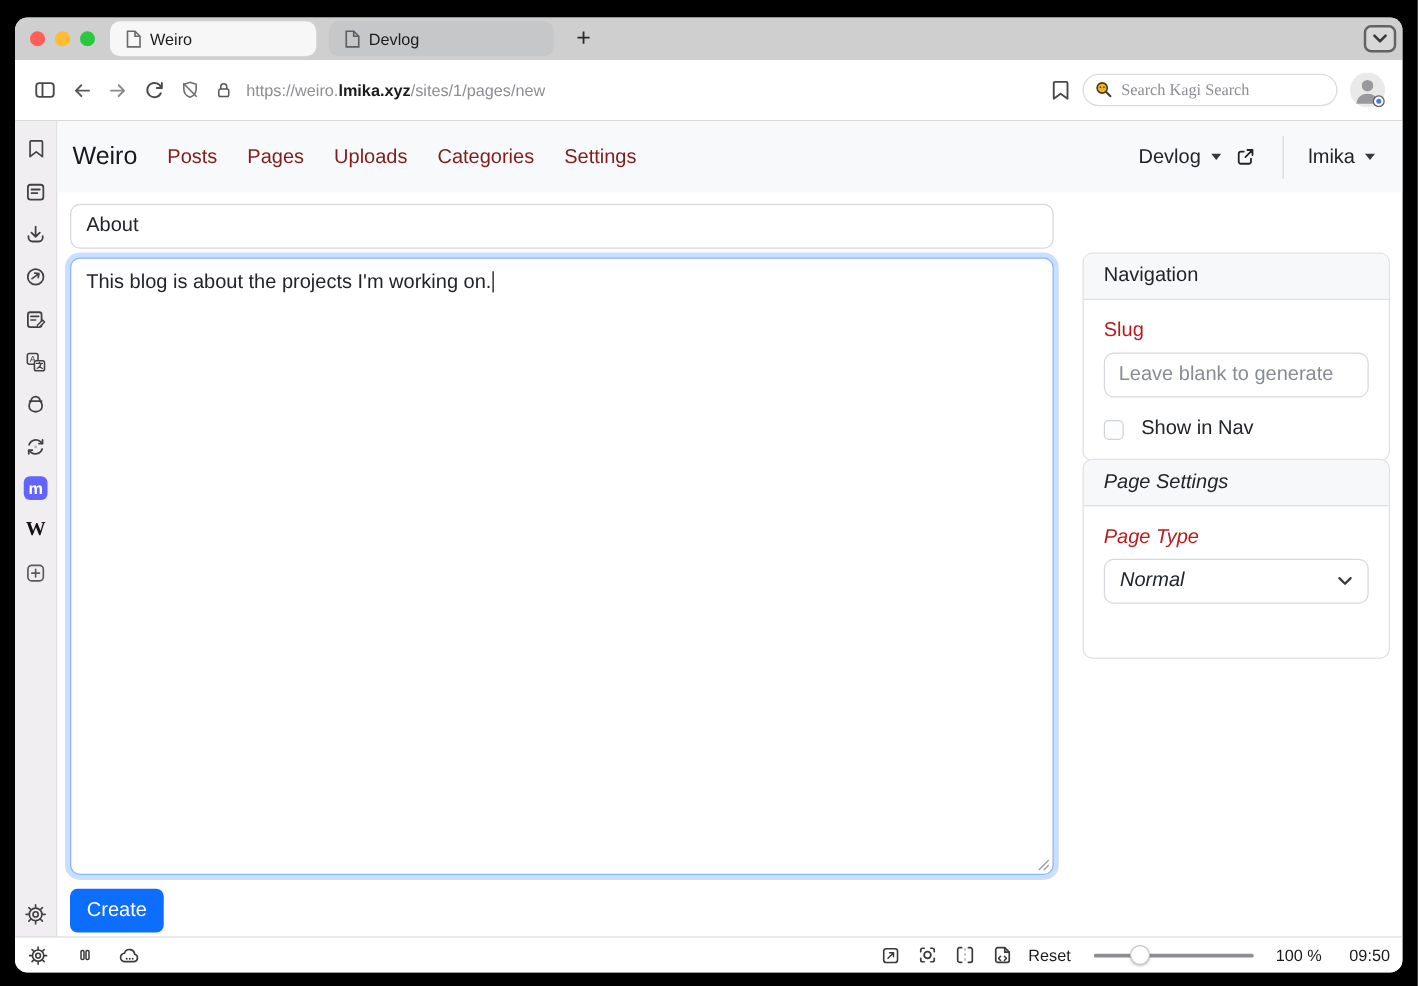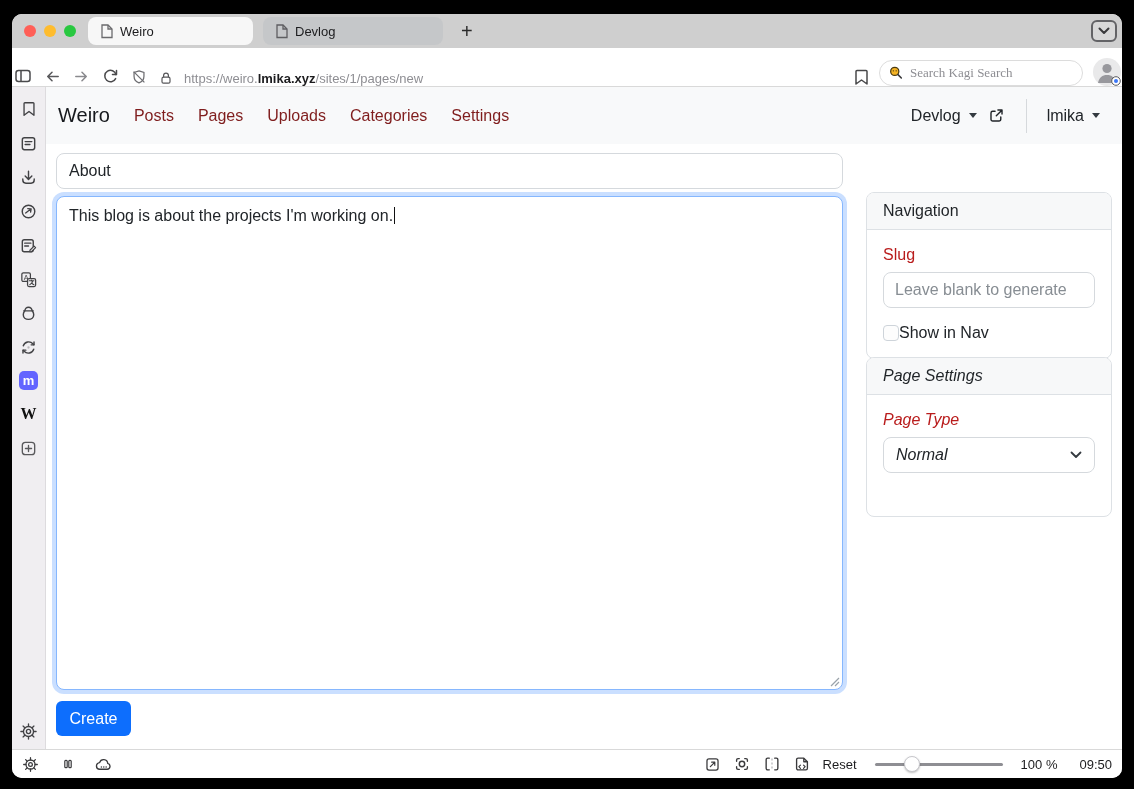--- a/index.html
+++ b/index.html
@@ -26,22 +26,22 @@
   .tab.inactive { background:#c5c7c9; width:180px; margin-left:10px; }
   .newtab { margin-left:14px; font-size:20px; color:#2a2a2a; line-height:1; padding:0 4px; }
   .tab-overview-btn {
     position:absolute; right:5px; top:6px; width:26px; height:22px;
     border:2px solid #636366; border-radius:6px; background:rgba(255,255,255,.2);
     display:flex; align-items:center; justify-content:center;
   }
 
   
   .toolbar {
-    height:39px; background:#fff; border-bottom:1px solid #d9d9d9;
-    display:flex; align-items:flex-end; padding:0 1px; gap:10px; flex:0 0 auto;
+    height:49px; background:#fff; border-bottom:1px solid #d9d9d9;
+    display:flex; align-items:center; padding:0 14px; gap:10px; flex:0 0 auto;
   }
   .tbicon { display:flex; align-items:center; justify-content:center; flex:0 0 auto; }
   .urltext { flex:1 1 auto; font-size:13px; color:#8e8e93; white-space:nowrap; overflow:hidden; }
   .urltext b { color:#1c1c1e; font-weight:700; }
   .searchpill {
     width:204px; height:26px; border:1px solid #dcdcdc; border-radius:13px;
     display:flex; align-items:center; padding:0 8px; gap:6px; background:#fff; flex:0 0 auto;
   }
   .searchpill input {
     border:none; outline:none; width:100%; font-size:13px; color:#333;
@@ -114,21 +114,21 @@
     padding:9px 16px; font-size:16px; color:#1f2327;
   }
   .card-body { padding:16px; }
   .field-label { font-size:16px; color:#b91c1c; margin-bottom:8px; }
   .slug-input {
     width:100%; height:36px; border:1px solid #d5d9dd; border-radius:8px;
     padding:0 11px; font-size:16px; font-family:"Liberation Sans", sans-serif;
     color:#212529; outline:none; background:#fff;
   }
   .slug-input::placeholder { color:#878d93; }
-  .check-row { display:flex; align-items:center; gap:0; margin-top:16px; }
+  .check-row { display:flex; align-items:flex-end; gap:14px; margin-top:16px; }
   .checkbox {
     appearance:none; -webkit-appearance:none; width:16px; height:16px;
     border:1px solid #ced4da; border-radius:4px; background:#fdfdfd; margin:0;
   }
   .check-label { font-size:16px; color:#212529; }
   .select-box {
     width:100%; height:36px; border:1px solid #d5d9dd; border-radius:8px;
     display:flex; align-items:center; padding:0 12px; font-size:16px; color:#212529;
     background:#fff; margin-bottom:27px;
   }

